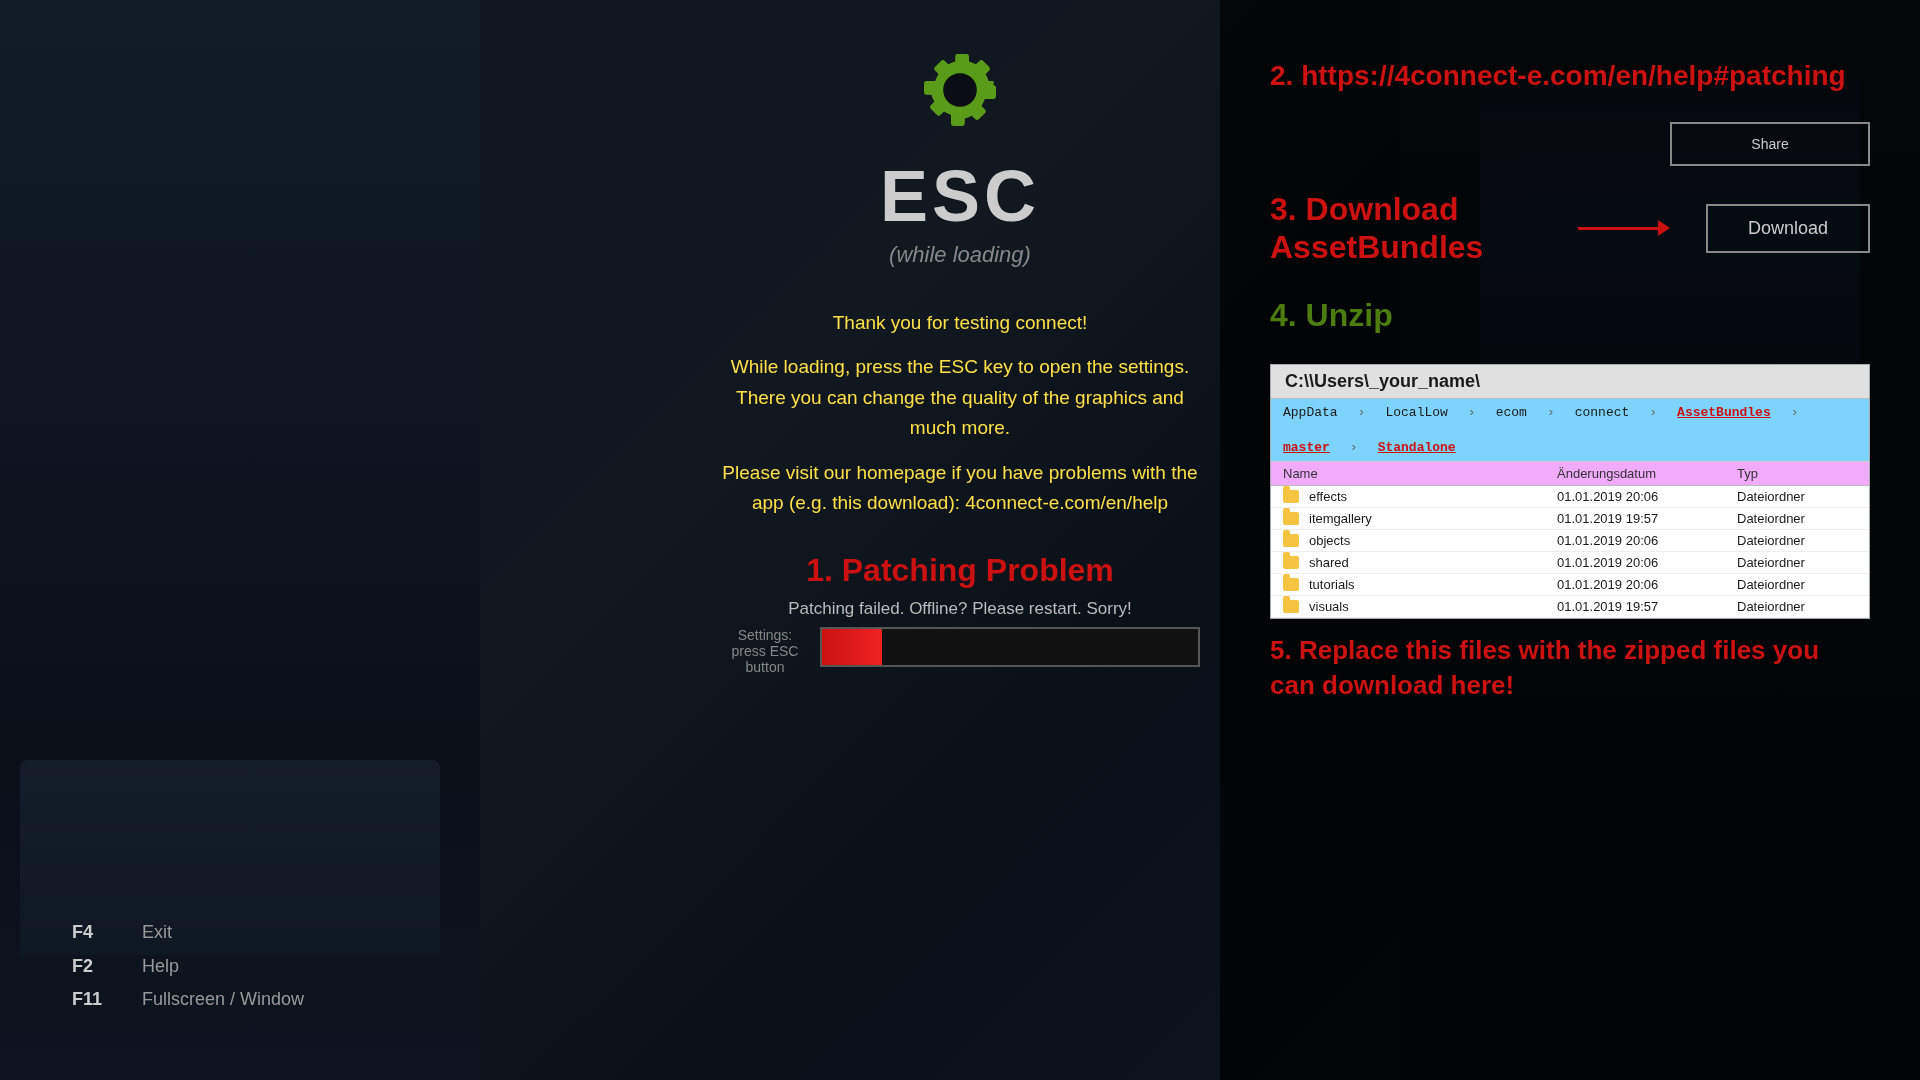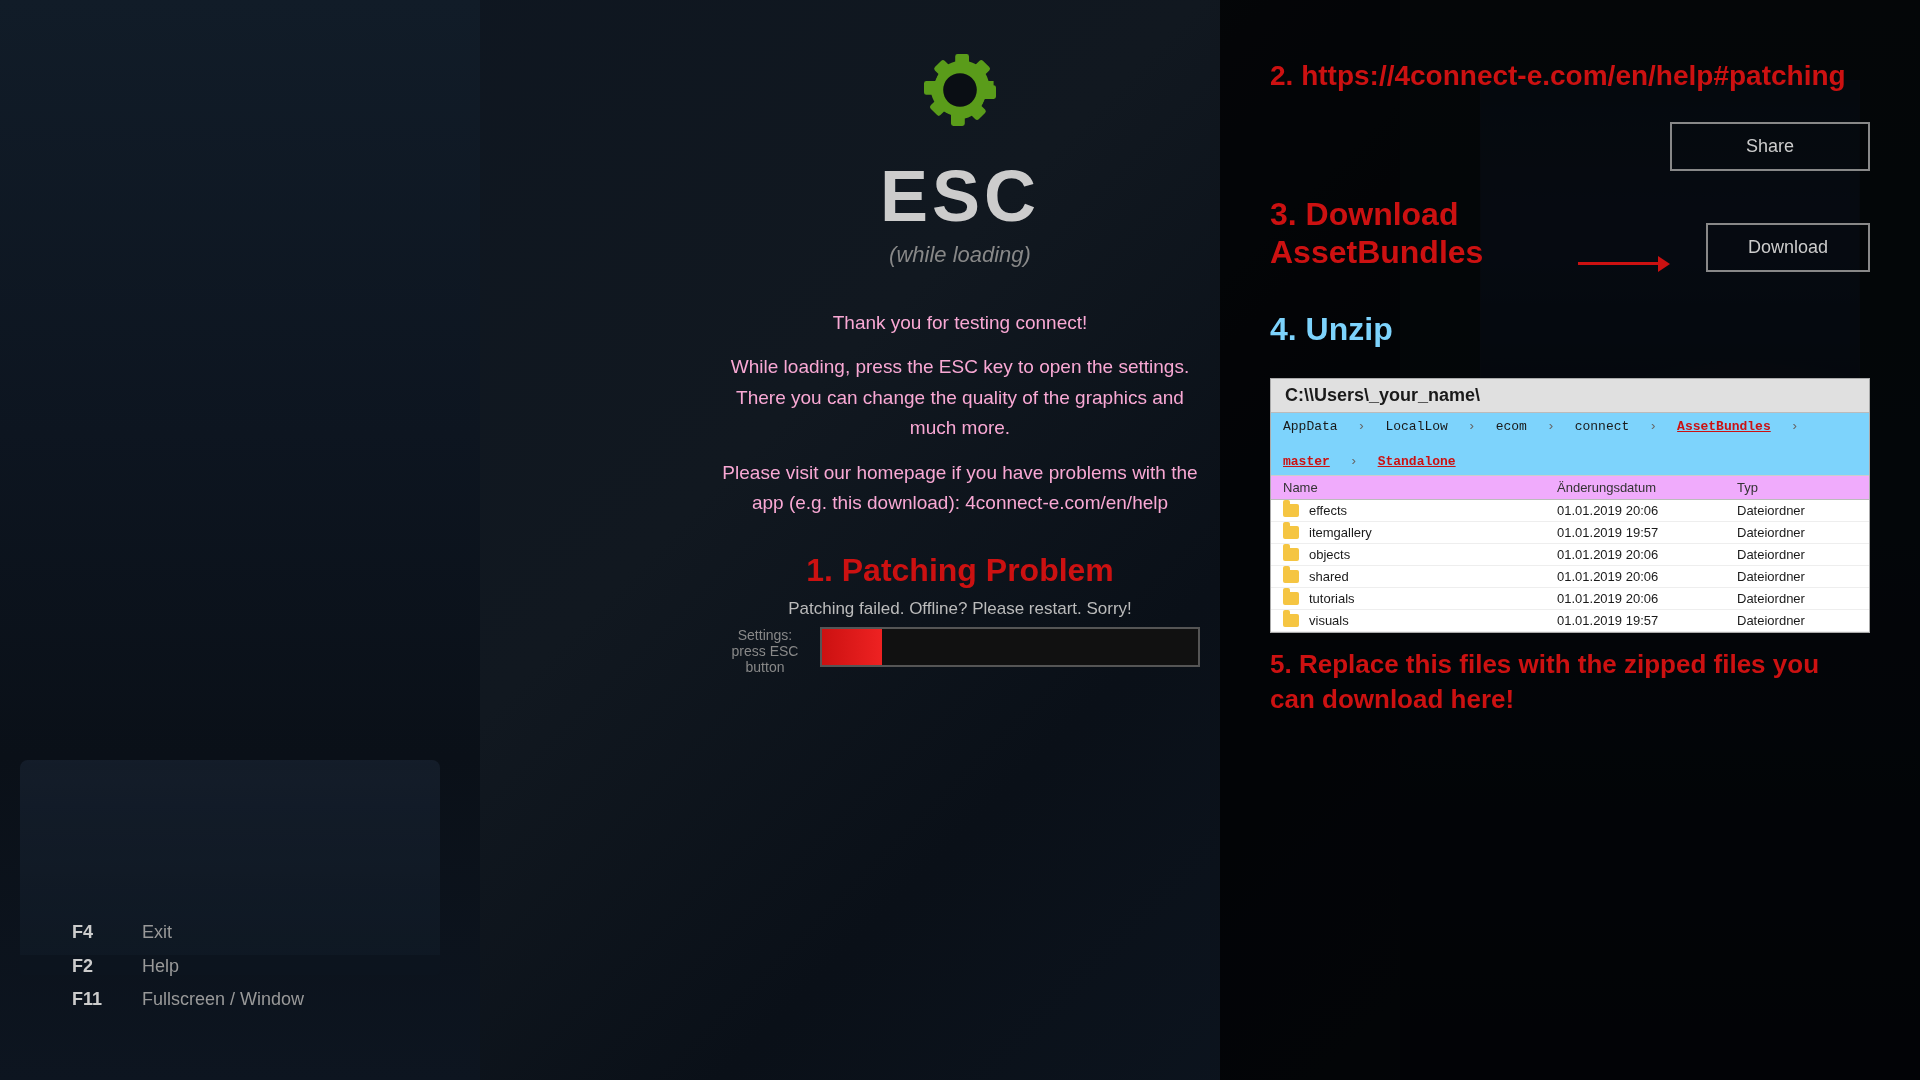--- a/index.html
+++ b/index.html
@@ -108,21 +108,21 @@
     .esc-subtitle {
       color: #888888;
       font-size: 22px;
       font-style: italic;
     }
 
     
     .center-text {
       margin-top: 40px;
       text-align: center;
-      color: #f9a8d4;
+      color: #fde047;
       max-width: 480px;
       line-height: 1.6;
     }
 
     .center-text p {
       font-size: 19px;
       margin-bottom: 14px;
     }
 
     
@@ -218,30 +218,30 @@
       flex-direction: column;
       gap: 12px;
       margin-bottom: 24px;
     }
 
     .btn-share {
       border: 2px solid #888;
       background: transparent;
       color: #cccccc;
       padding: 12px 40px;
-      font-size: 18px;
+      font-size: 14px;
       cursor: pointer;
       text-align: center;
       align-self: flex-end;
       width: 200px;
     }
 
     .step-download-row {
       display: flex;
-      align-items: flex-end;
+      align-items: center;
       gap: 36px;
       margin-bottom: 30px;
     }
 
     .step-download-label {
       font-size: 32px;
       font-weight: 700;
       color: #cc1111;
       line-height: 1.2;
     }
@@ -276,23 +276,22 @@
       padding: 12px 40px;
       font-size: 18px;
       cursor: pointer;
       text-align: center;
       width: 200px;
     }
 
     .step-unzip {
       font-size: 32px;
       font-weight: 700;
-      color: #7dd3fc;
+      color: #4d7c0f;
       margin-bottom: 20px;
-      margin-top: 9px;
     }
 
     
     .file-browser {
       background: #f0f0f0;
       border: 1px solid #aaa;
       width: 100%;
       margin-top: 10px;
     }
 

